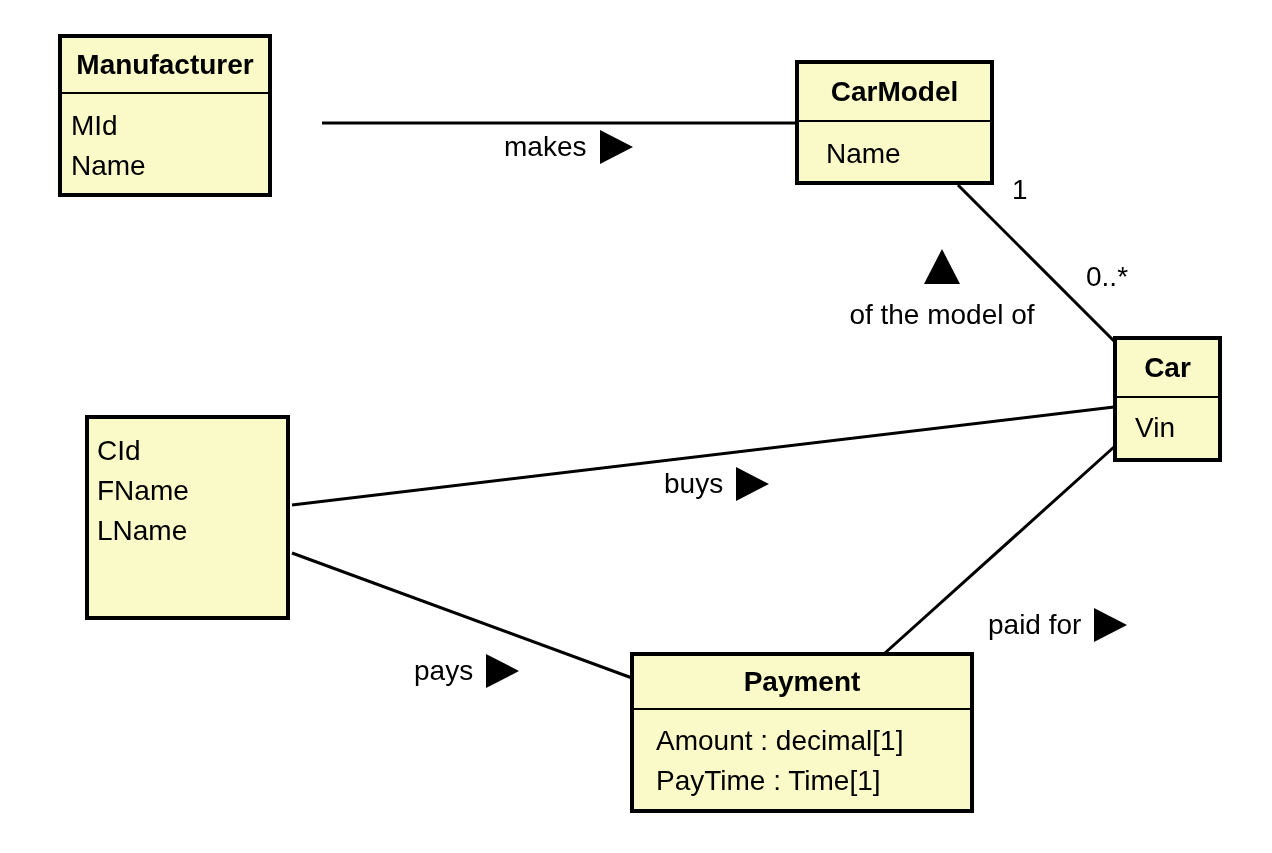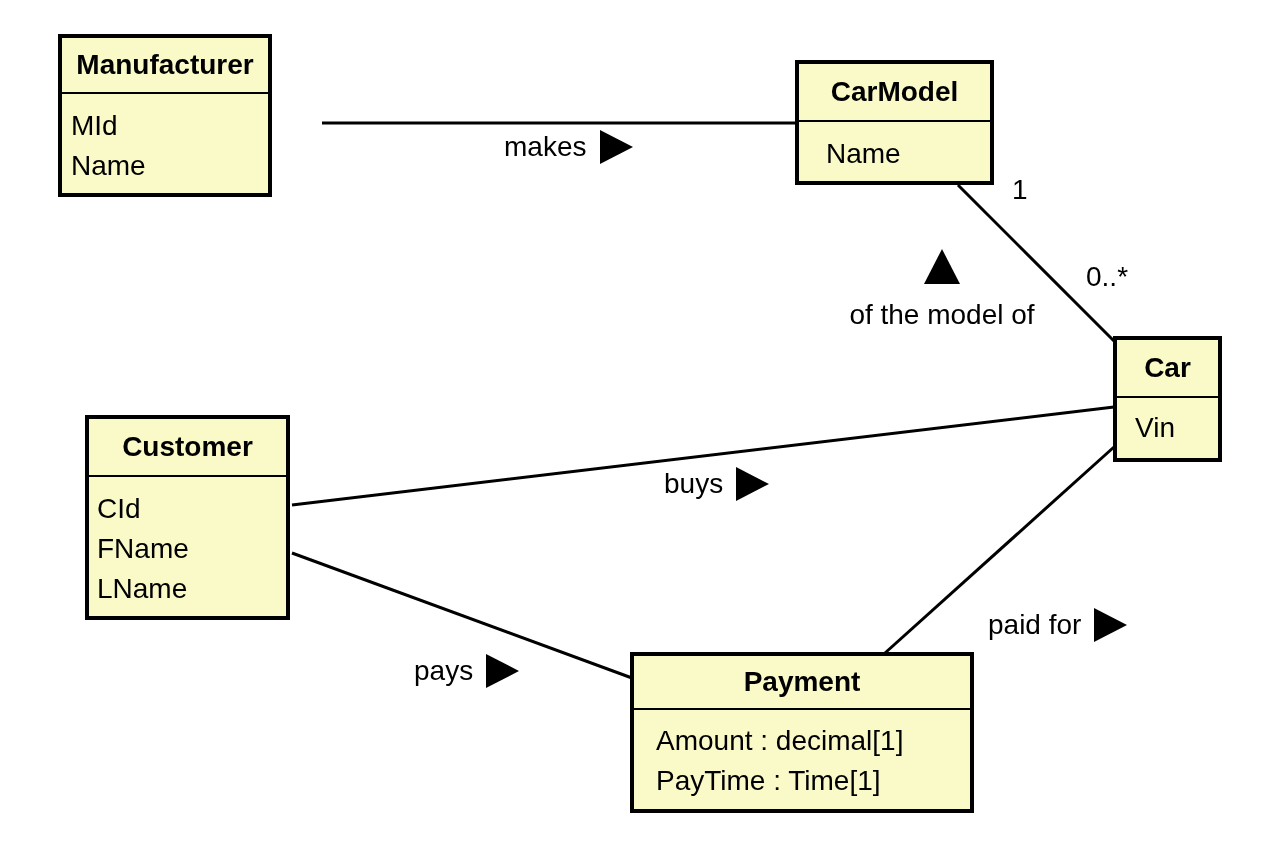--- a/index.html
+++ b/index.html
@@ -125,21 +125,20 @@
   </div>
 
   <div class="uml-class c-car">
     <div class="uml-title">Car</div>
     <div class="uml-attrs">
       <div class="uml-attr">Vin</div>
     </div>
   </div>
 
   <div class="uml-class c-customer">
-    <div class="uml-title">Customer</div>
     <div class="uml-attrs">
       <div class="uml-attr">CId</div>
       <div class="uml-attr">FName</div>
       <div class="uml-attr">LName</div>
     </div>
   </div>
 
   <div class="uml-class c-payment">
     <div class="uml-title">Payment</div>
     <div class="uml-attrs">

